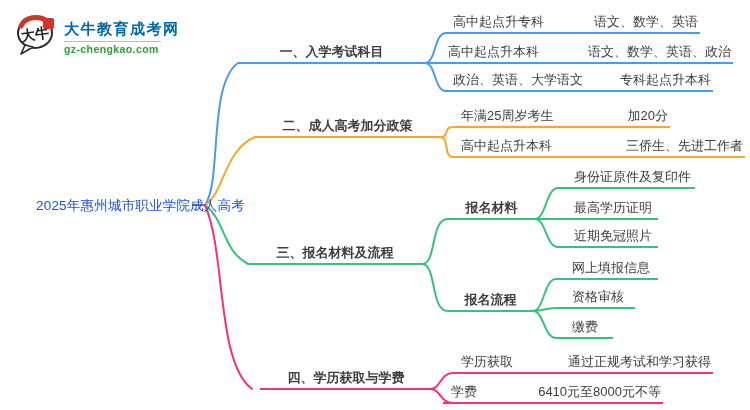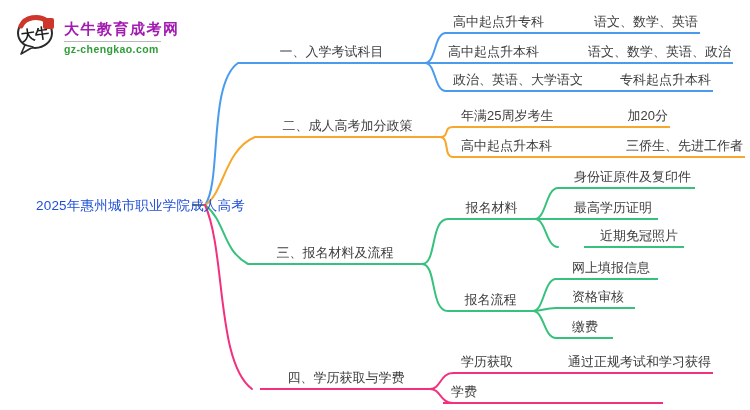--- a/index.html
+++ b/index.html
@@ -1,33 +1,33 @@
 <!DOCTYPE html>
 <html><head>
 <meta charset="utf-8">
 <style>
   html,body{margin:0;padding:0;background:#fff;}
   .canvas{position:relative;width:750px;height:410px;background:#ffffff;overflow:hidden;
           font-family:"Liberation Sans","DejaVu Sans",sans-serif;color:#3d3d3d;}
   svg.links{position:absolute;left:0;top:0;pointer-events:none;}
   .node{position:absolute;font-size:13px;line-height:16px;white-space:nowrap;box-sizing:border-box;
         height:20px;border-bottom:2px solid transparent;}
-  .parent{text-align:center;padding-bottom:10px;}
+  .parent{text-align:center;padding-bottom:10px;font-weight:bold;}
   .row{display:flex;justify-content:space-between;align-items:flex-end;padding:0 2px 2px 8px;}
   .leaf{padding:0 2px 2px 16px;}
   .c-blue{border-bottom-color:#4A9BEE;}
   .c-orange{border-bottom-color:#F7A72B;}
   .c-green{border-bottom-color:#36C17C;}
   .c-pink{border-bottom-color:#F2307E;justify-content:space-between;}
   .root-label{position:absolute;left:36px;top:197px;font-size:13.5px;color:#1d4ed8;
               white-space:nowrap;letter-spacing:.2px;}
   
   .logo{position:absolute;left:14px;top:12px;display:flex;align-items:flex-start;}
   .logo-txt{margin-left:6px;padding-top:8px;}
-  .brand-name{font-size:15px;font-weight:bold;color:#a21caf;letter-spacing:1.5px;}
+  .brand-name{font-size:15px;font-weight:bold;color:#0369a1;letter-spacing:1.5px;}
   .brand-rule{height:1px;background:#b9b9b9;margin:2px 0 1px 0;width:97px;}
   .brand-domain{font-size:10.5px;font-weight:bold;color:#2F9D38;letter-spacing:.4px;}
 </style>
 </head>
 <body>
 
 <div class="canvas">
 
   <svg class="links" width="750" height="410">
 
@@ -110,21 +110,21 @@
   </div>
   <div class="node parent c-green" style="left:448px;top:200px;width:87px">
     <span>报名材料</span>
   </div>
   <div class="node leaf c-green" style="left:558px;top:169px;width:137px">
     <span>身份证原件及复印件</span>
   </div>
   <div class="node leaf c-green" style="left:558px;top:200px;width:100px">
     <span>最高学历证明</span>
   </div>
-  <div class="node leaf c-green" style="left:584px;top:228px;width:100px">
+  <div class="node leaf c-green" style="left:558px;top:228px;width:100px">
     <span>近期免冠照片</span>
   </div>
   <div class="node parent c-green" style="left:448px;top:292px;width:85px">
     <span>报名流程</span>
   </div>
   <div class="node leaf c-green" style="left:556px;top:260px;width:102px">
     <span>网上填报信息</span>
   </div>
   <div class="node leaf c-green" style="left:556px;top:289px;width:79px">
     <span>资格审核</span>
@@ -135,15 +135,16 @@
 
   <div class="node parent c-pink" style="left:260px;top:370px;width:172px">
     <span>四、学历获取与学费</span>
   </div>
   <div class="node row c-pink" style="left:453px;top:354px;width:260px">
     <span>学历获取</span>
     <span>通过正规考试和学习获得</span>
   </div>
   <div class="node row c-pink" style="left:443px;top:384px;width:220px">
     <span>学费</span>
+    <span>6410元至8000元不等</span>
   </div>
 
 </div>
 
 </body></html>

